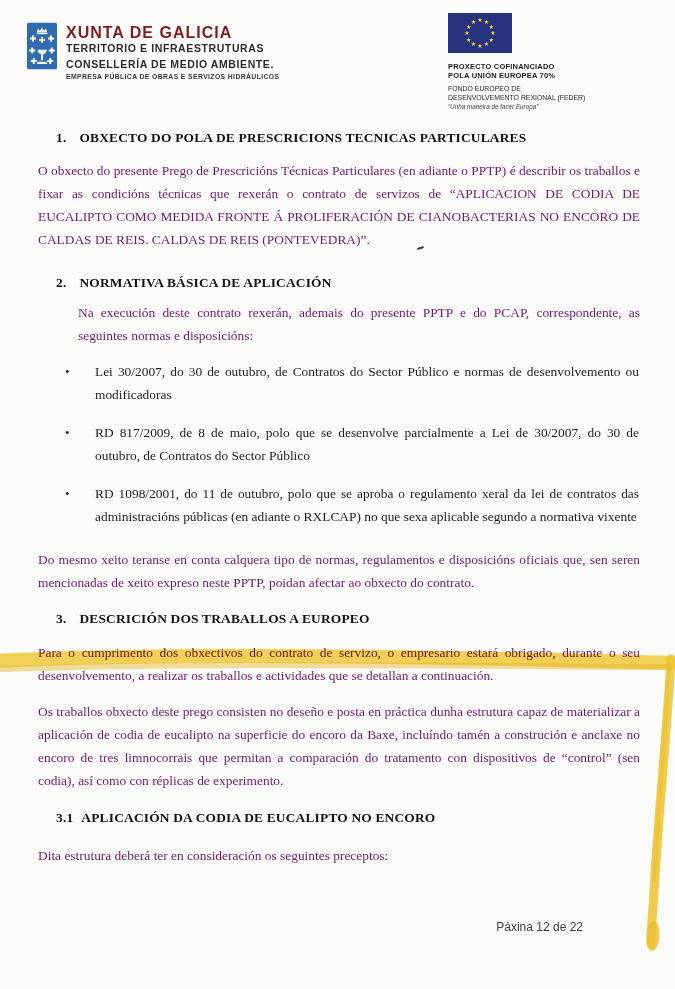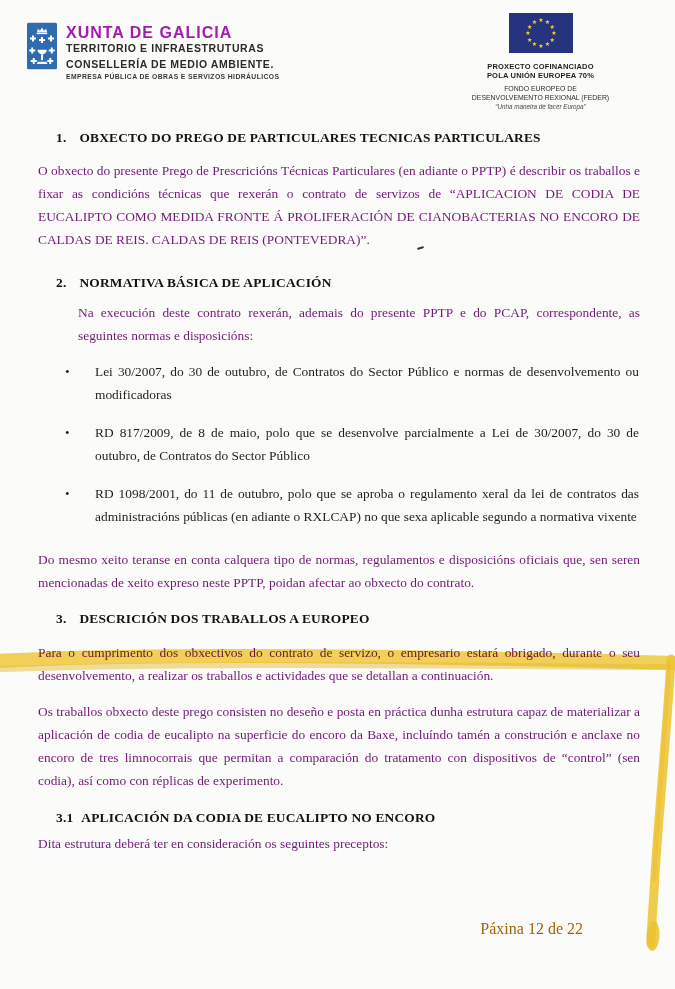--- a/index.html
+++ b/index.html
@@ -9,25 +9,25 @@
     background:#fbfbf9; overflow:hidden;
     font-family:"Liberation Serif", serif;
     color:#1e1e1e;
   }
   .page { position:absolute; inset:0; }
 
   
   .logo-block { position:absolute; left:27px; top:22px; display:flex; gap:9px; align-items:flex-start; }
   .emblem { width:30px; height:48px; display:block; }
   .logo-text { font-family:"Liberation Sans", sans-serif; padding-top:2px; }
-  .org   { font-size:16px; font-weight:700; letter-spacing:1px; color:#a21caf; line-height:18px; }
+  .org   { font-size:16px; font-weight:700; letter-spacing:1px; color:#7f1d1d; line-height:18px; }
   .dept  { font-size:10.5px; font-weight:700; letter-spacing:.6px; color:#2b2b2b; line-height:13.5px; margin-top:2px; }
   .company { font-size:6.8px; font-weight:700; letter-spacing:.4px; color:#3a3a3a; margin-top:2px; }
 
-  .eu-block { position:absolute; left:448px; top:13px; width:185px; text-align:center;
+  .eu-block { position:absolute; left:448px; top:13px; width:185px; text-align:left;
               font-family:"Liberation Sans", sans-serif; }
   .eu-flag { width:64px; height:40px; display:inline-block; }
   .eu-cof  { font-size:7.5px; font-weight:700; color:#1c1c1c; line-height:9px; margin-top:5px; letter-spacing:.2px; }
   .eu-fund { font-size:6.9px; color:#2a2a2a; line-height:8.5px; margin-top:5px; white-space:nowrap; }
   .eu-slogan { font-size:6.3px; font-style:italic; color:#444; margin-top:1px; }
 
   
   .doc { position:absolute; top:120px; left:0; right:0; padding:0 35px 0 38px;
          font-size:13.4px; line-height:23px; }
   .heading { display:flex; gap:13px; padding-left:18px; font-weight:700; letter-spacing:.2px; color:#121212; }
@@ -40,24 +40,24 @@
   .bullets { list-style:none; margin-top:13px; padding-left:27px; }
   .bullets li { display:flex; }
   .bullets li + li { margin-top:15px; }
   .bullet-dot { flex:none; width:30px; font-size:13px; }
   .bullet-text { flex:1; text-align:justify; padding-right:1px; }
   #p3 { margin-top:20px; }
   #h3 { margin-top:13px; }
   #p4 { margin-top:11px; }
   #p5 { margin-top:13px; }
   #h31 { margin-top:14px; gap:8px; }
-  #p6 { margin-top:3px; }
+  #p6 { margin-top:15px; }
 
   .footer { position:absolute; top:920px; right:92px;
-            font-family:Liberation Serif, serif; font-size:16px; color:#a16207; }
+            font-family:Liberation Sans, sans-serif; font-size:12px; color:#404040; }
 
   
   .stray-mark { position:absolute; left:417px; top:247px; width:7px; height:2px;
                 background:#3a3a3a; transform:rotate(-18deg); border-radius:1px; }
 
   
   .hl-overlay { position:absolute; inset:0; pointer-events:none; mix-blend-mode:multiply; }
 </style>
 </head>
 <body>
@@ -119,21 +119,21 @@
     <div class="eu-cof" style="margin-top:0">POLA UNIÓN EUROPEA 70%</div>
     <div class="eu-fund">FONDO EUROPEO DE</div>
     <div class="eu-fund" style="margin-top:0">DESENVOLVEMENTO REXIONAL (FEDER)</div>
     <div class="eu-slogan">“Unha maneira de facer Europa”</div>
   </div>
 
   <div class="doc">
 
     <div class="heading" id="h1">
       <span class="h-num">1.</span>
-      <span>OBXECTO DO PREGO DE PARTICULARES TECNICAS PARTICULARES</span>
+      <span>OBXECTO DO POLA DE PRESCRICIONS TECNICAS PARTICULARES</span>
     </div>
     <p class="para" id="p1">O obxecto do presente Prego de Prescricións Técnicas Particulares (en adiante o PPTP) é describir os traballos e fixar as condicións técnicas que rexerán o contrato de servizos de “APLICACION DE CODIA DE EUCALIPTO COMO MEDIDA FRONTE Á PROLIFERACIÓN DE CIANOBACTERIAS NO ENCORO DE CALDAS DE REIS. CALDAS DE REIS (PONTEVEDRA)”.</p>
 
     <div class="heading" id="h2">
       <span class="h-num">2.</span>
       <span>NORMATIVA BÁSICA DE APLICACIÓN</span>
     </div>
     <p class="para" id="p2">Na execución deste contrato rexerán, ademais do presente PPTP e do PCAP, correspondente, as seguintes normas e disposicións:</p>
 
     <ul class="bullets">

